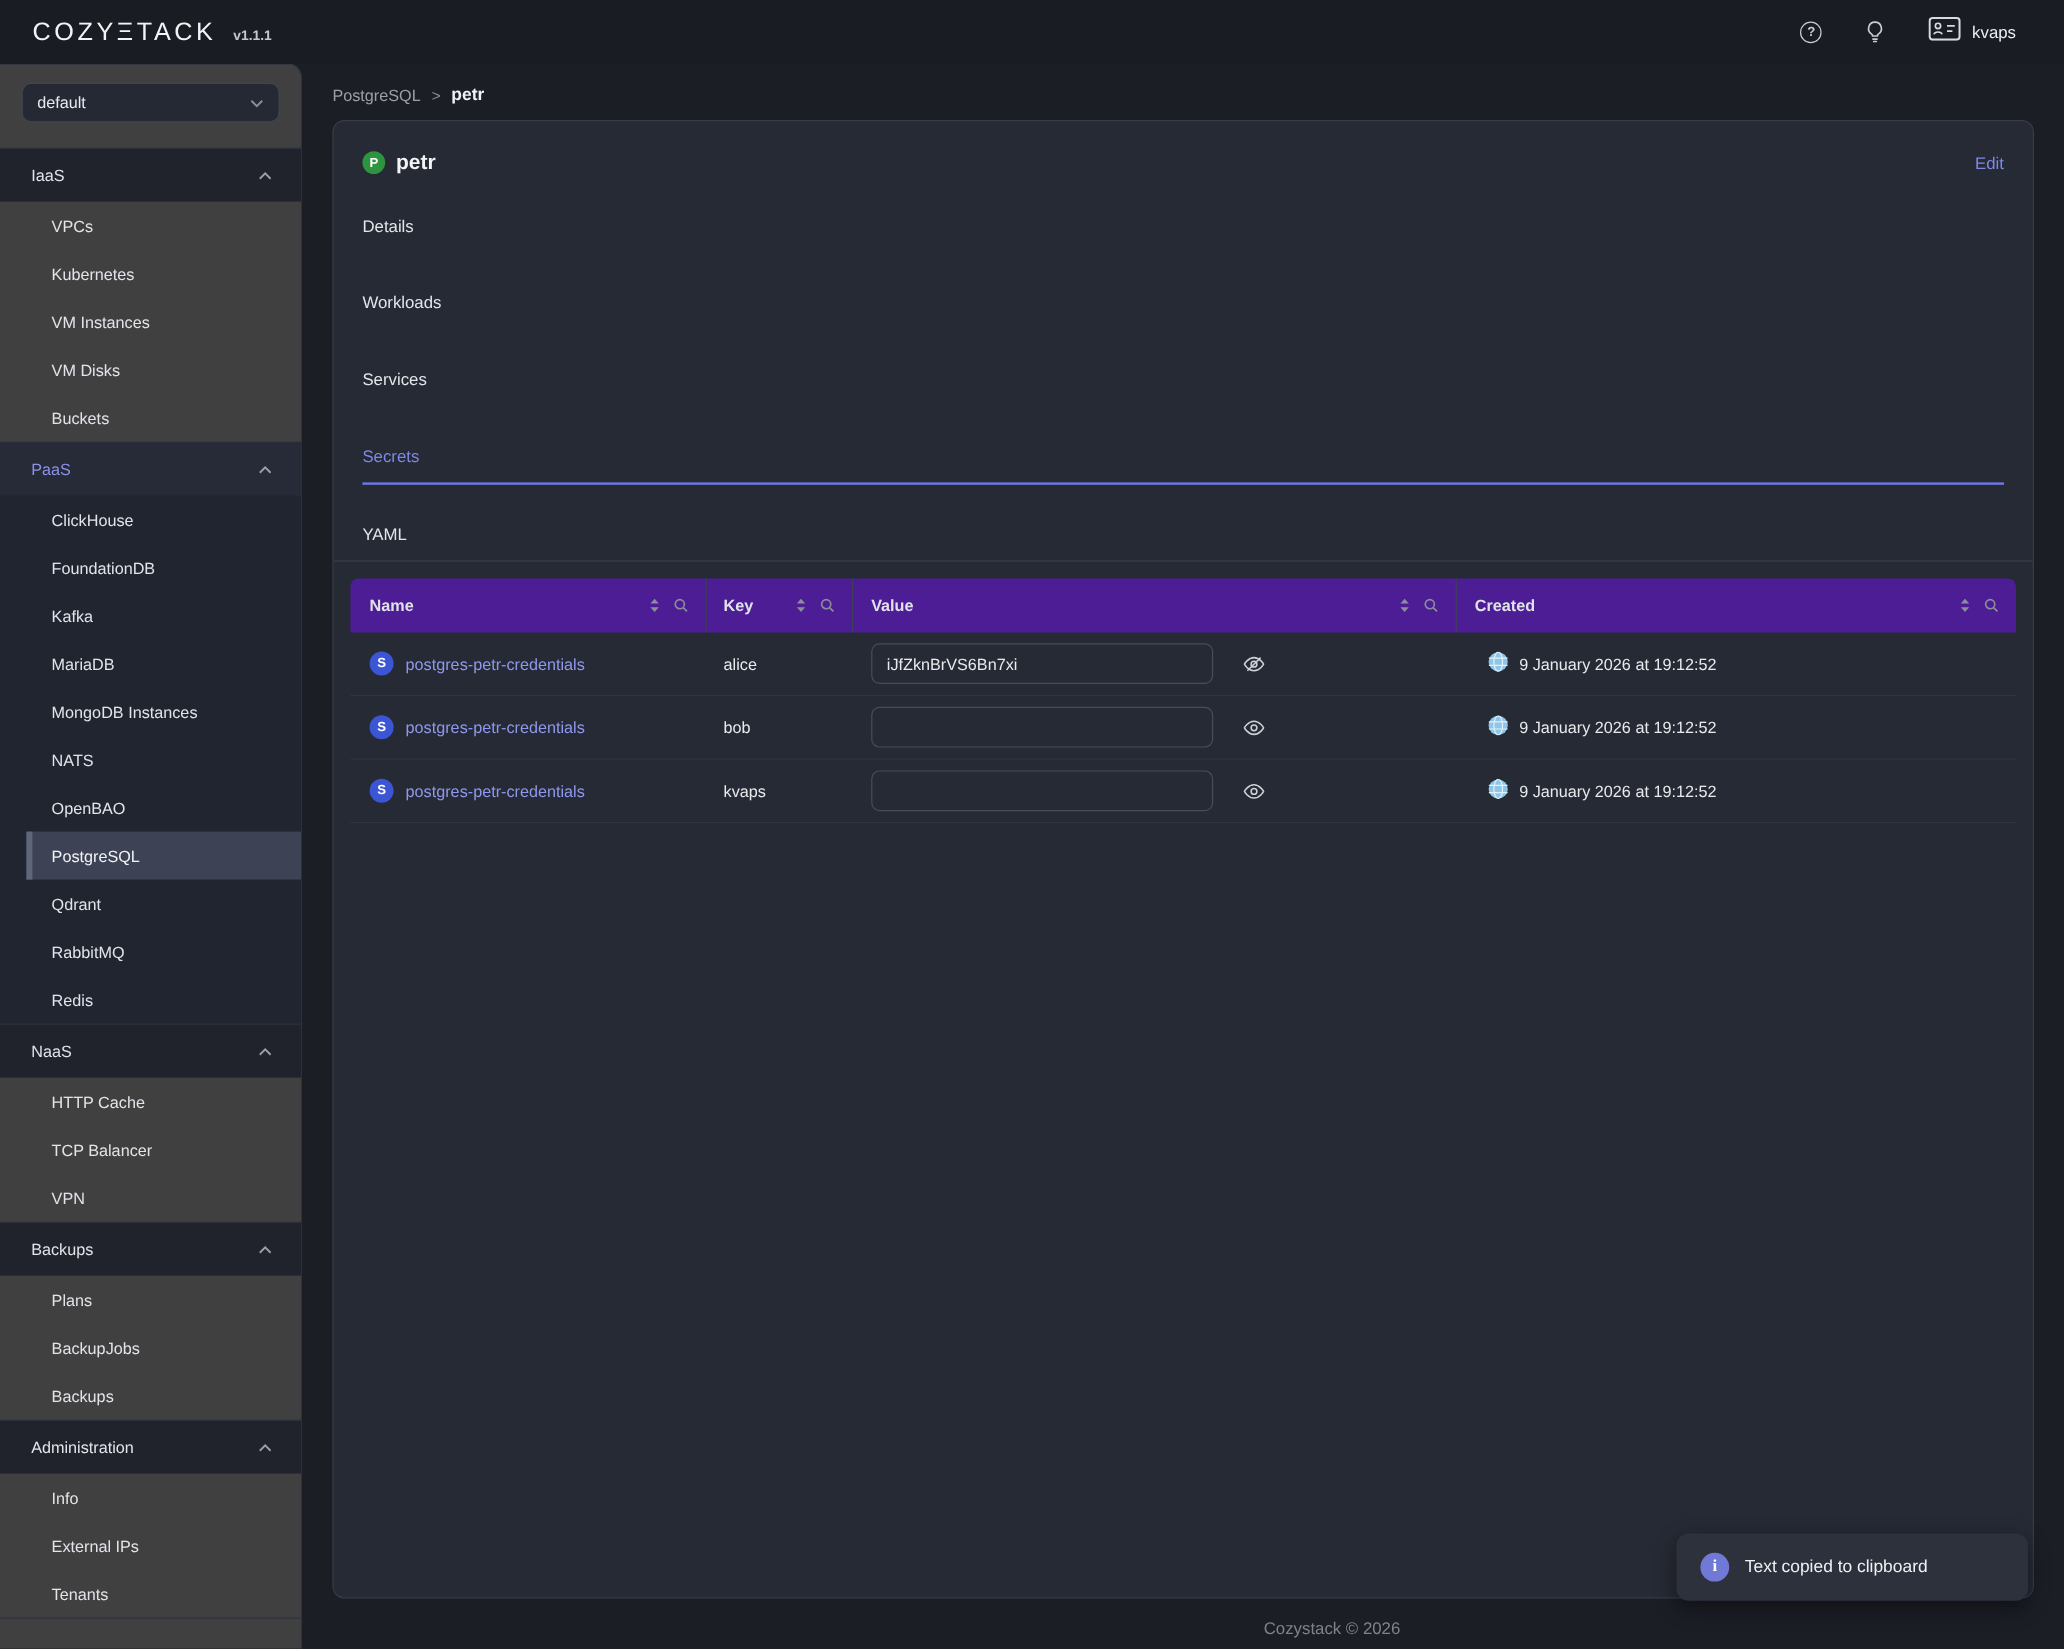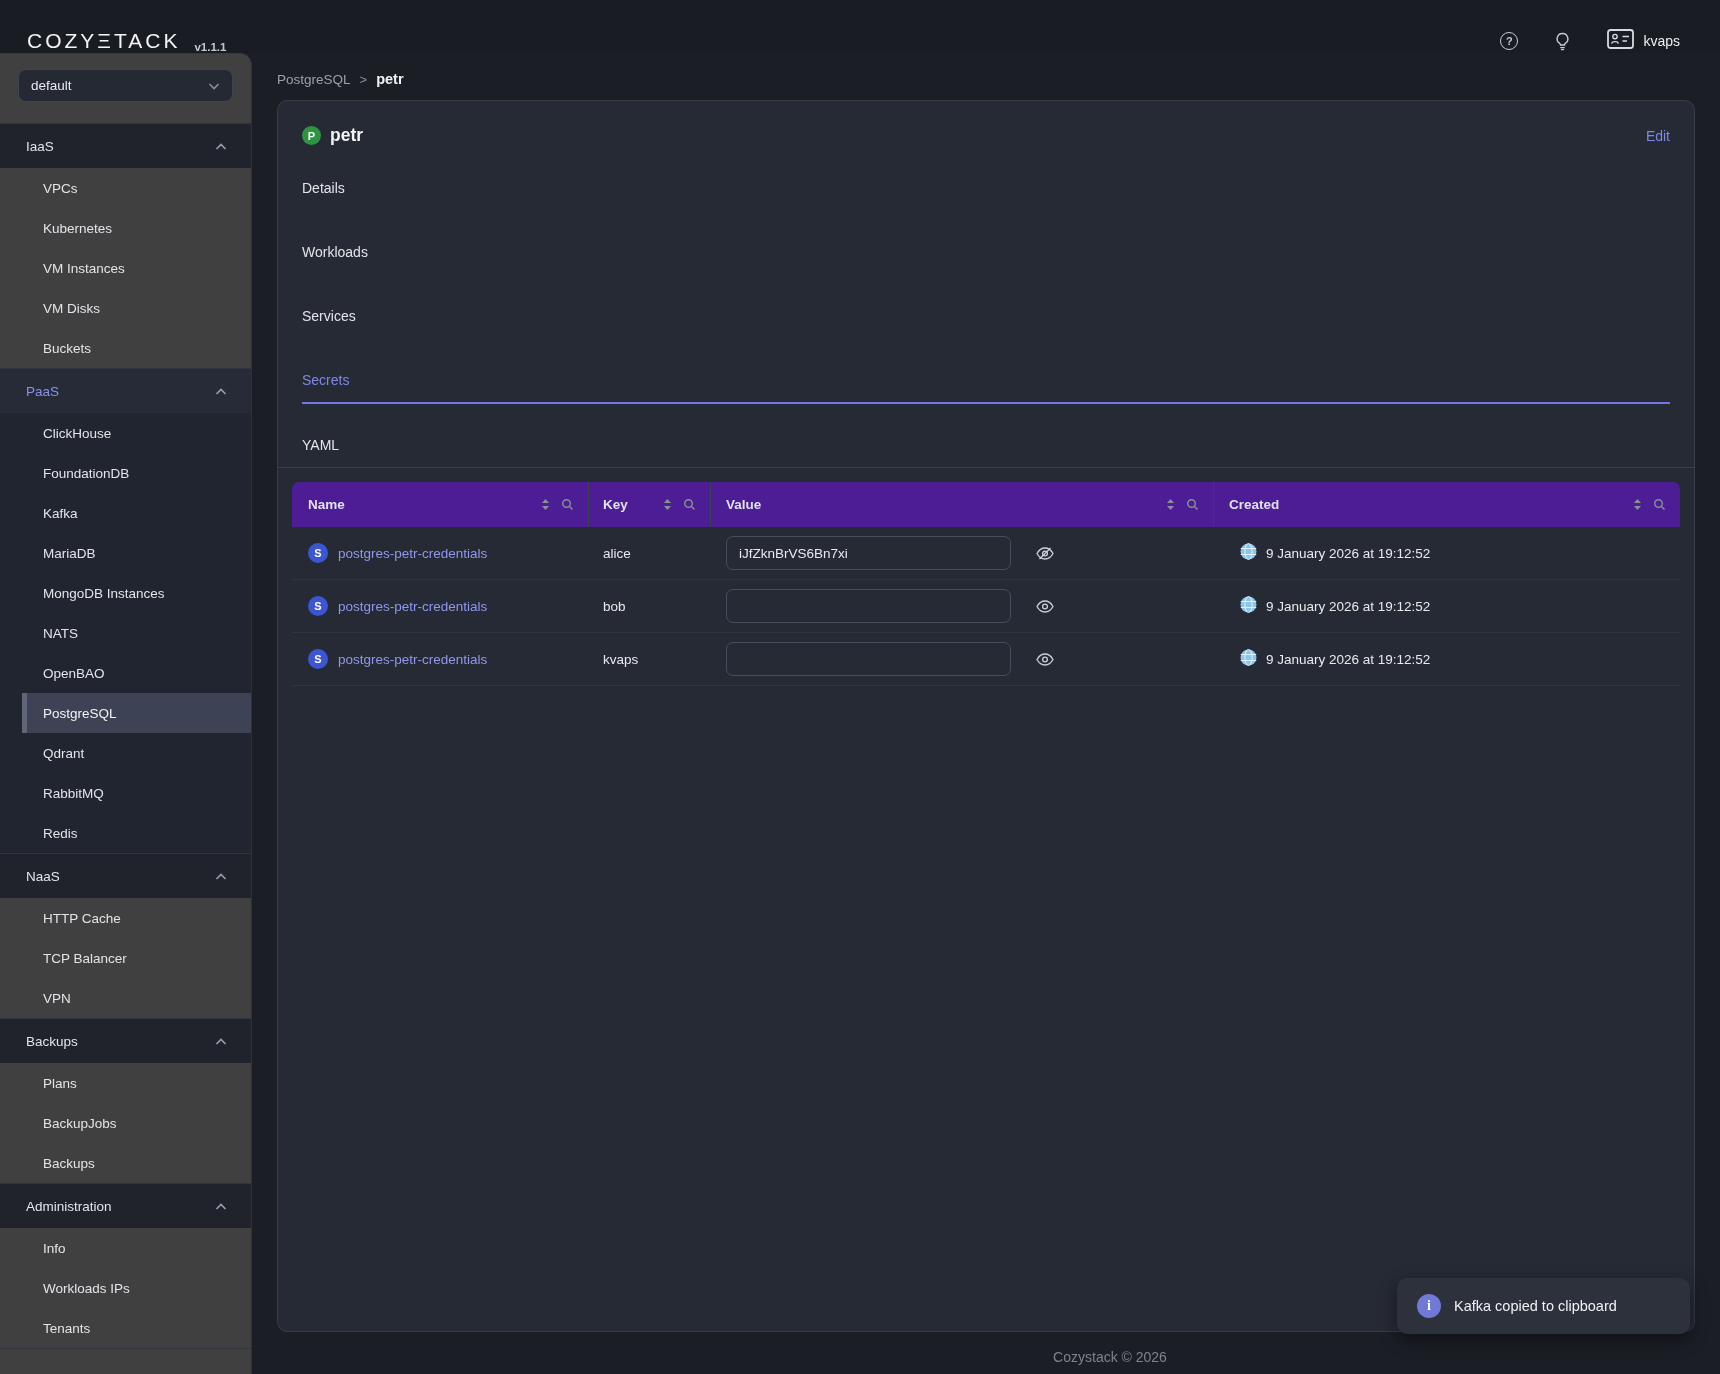--- a/index.html
+++ b/index.html
@@ -7,21 +7,21 @@
   body {
     background:#1b1e25;
     font-family:"Liberation Sans", sans-serif;
     color:#e7e9ed;
     overflow:hidden;
     position:relative;
   }
   
   .topbar {
     height:53px; background:#191c23;
-    display:flex; align-items:flex-end;
+    display:flex; align-items:center;
     padding:0 40px 0 27px;
   }
   .logo { font-size:21px; letter-spacing:3px; font-weight:400; color:#f2f3f5; }
   .version { font-size:11.5px; font-weight:700; color:#c3c7cf; margin-left:14px; margin-top:6px; }
   .topbar-right { margin-left:auto; display:flex; align-items:center; gap:36px; }
   .help-circle {
     width:18px; height:18px; border:1.5px solid #c9ccd3; border-radius:50%;
     display:flex; align-items:center; justify-content:center;
     font-size:11px; font-weight:700; color:#c9ccd3; cursor:pointer;
   }
@@ -289,21 +289,21 @@
       <div class="sec-header">
         <span class="sec-label">Administration</span>
         <span><svg width="12" height="8" viewBox="0 0 12 8" fill="none" stroke="#9aa0ab" stroke-width="1.6">
               <path d="m1.5 6 4.5-4.5L10.5 6"></path>
             </svg></span>
       </div>
       <div class="item">
           <span>Info</span>
         </div>
       <div class="item">
-          <span>Workloads IPs</span>
+          <span>External IPs</span>
         </div>
       <div class="item">
           <span>Tenants</span>
         </div>
     </div>
   </nav>
 
   <main class="main">
     <div class="breadcrumb">
       <span class="crumb">PostgreSQL</span>
@@ -487,16 +487,16 @@
             <span>9 January 2026 at 19:12:52</span>
           </div>
         </div>
       </div>
     </section>
   </main>
 </div>
 
 <div class="toast">
   <span class="info-circle">i</span>
-  <span class="toast-msg">Kafka copied to clipboard</span>
+  <span class="toast-msg">Text copied to clipboard</span>
 </div>
 
 <div class="footer">Cozystack © 2026</div>
 
 </body></html>

